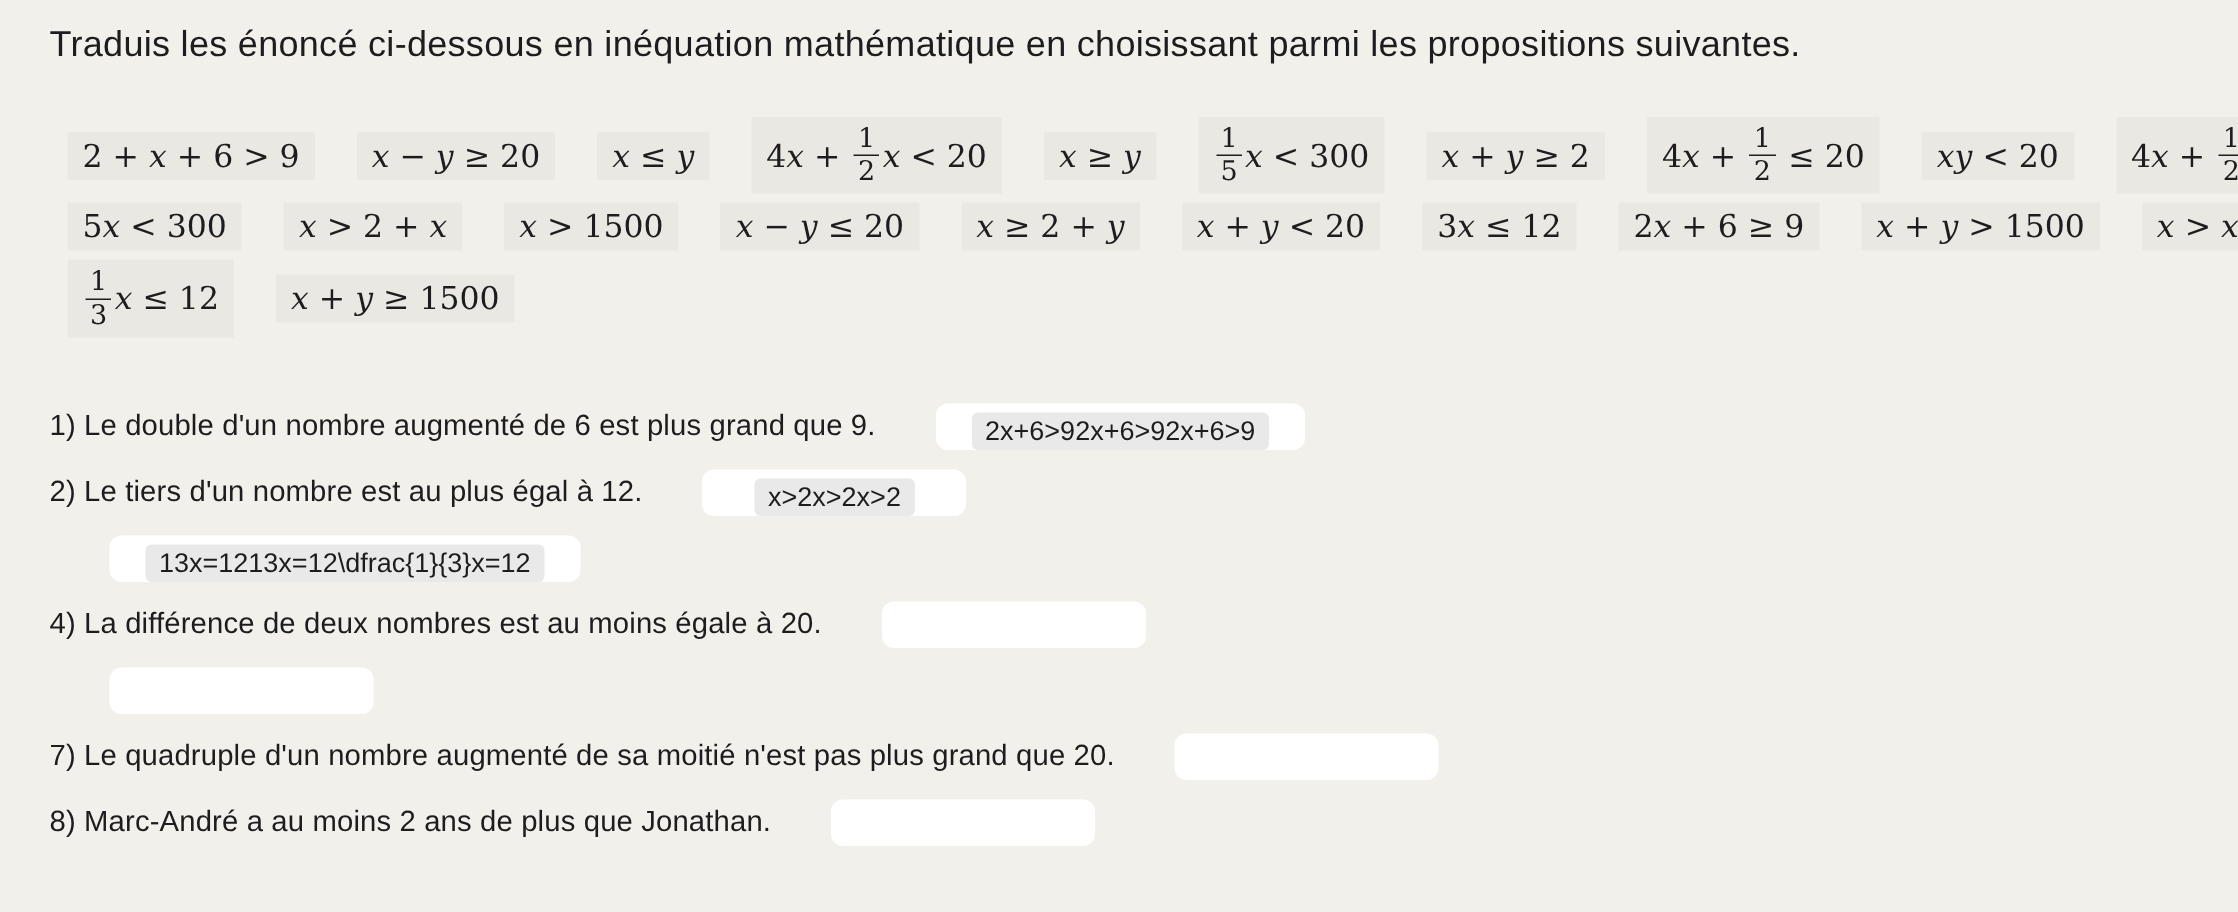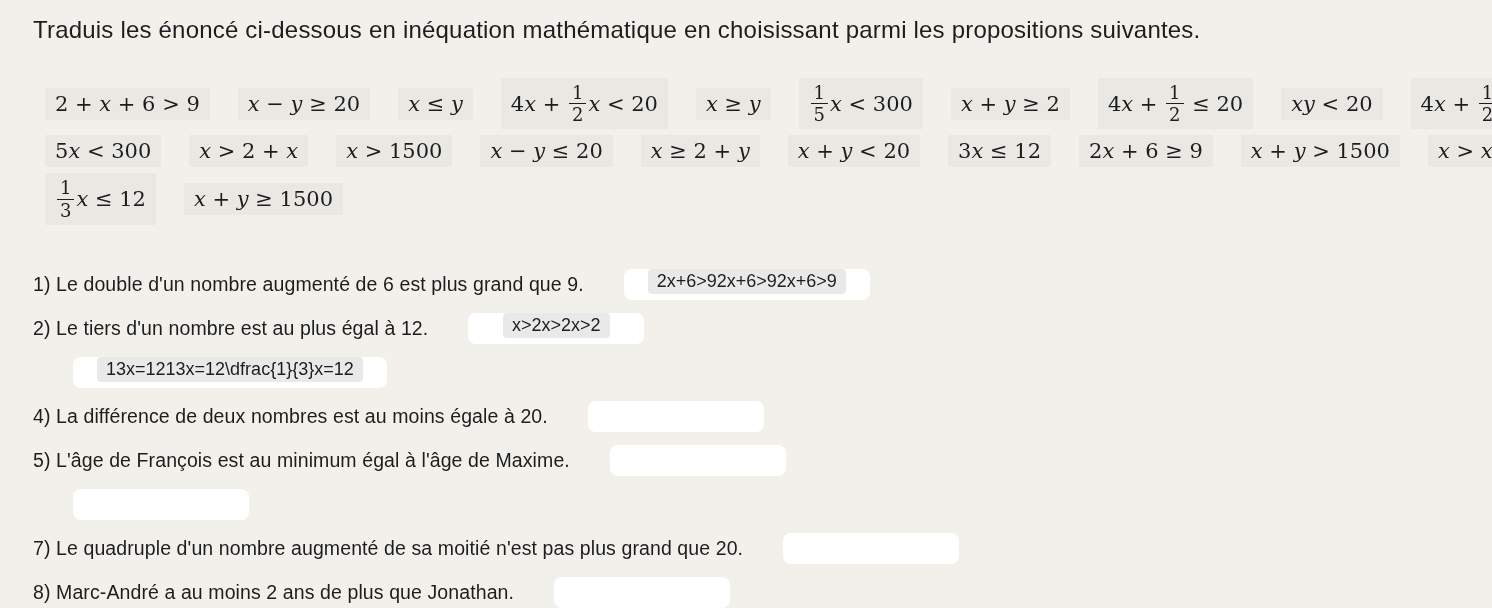--- a/index.html
+++ b/index.html
@@ -60,21 +60,21 @@
     height: 31px;
     margin: 0 0 13px 33px;
   }
   .statement-text {
     font-size: 19.5px;
     letter-spacing: 0.1px;
     white-space: nowrap;
   }
   .answer-box {
     display: inline-flex;
-    align-items: flex-start;
+    align-items: flex-end;
     justify-content: center;
     min-width: 176px;
     height: 31px;
     margin-left: 40px;
     padding: 0 24px;
     background: var(--box, #ffffff);
     border-radius: 8px;
   }
   .answer-chip {
     background: var(--achip, #e9e9e9);
@@ -136,24 +136,20 @@
       <div class="statement-row">
         <span class="answer-box">
           <span class="answer-chip">13x=1213x=12\dfrac{1}{3}x=12</span>
         </span>
       </div>
       <div class="statement-row">
         <span class="statement-text">4) La différence de deux nombres est au moins égale à 20.</span>
         <span class="answer-box"></span>
       </div>
       <div class="statement-row">
-        <span class="statement-text">5) L'âge de François est au minimum égal à l'âge de Maxime.</span>
-        <span class="answer-box"></span>
-      </div>
-      <div class="statement-row">
         <span class="answer-box"></span>
       </div>
       <div class="statement-row">
         <span class="statement-text">7) Le quadruple d'un nombre augmenté de sa moitié n'est pas plus grand que 20.</span>
         <span class="answer-box"></span>
       </div>
       <div class="statement-row">
         <span class="statement-text">8) Marc-André a au moins 2 ans de plus que Jonathan.</span>
         <span class="answer-box"></span>
       </div>

